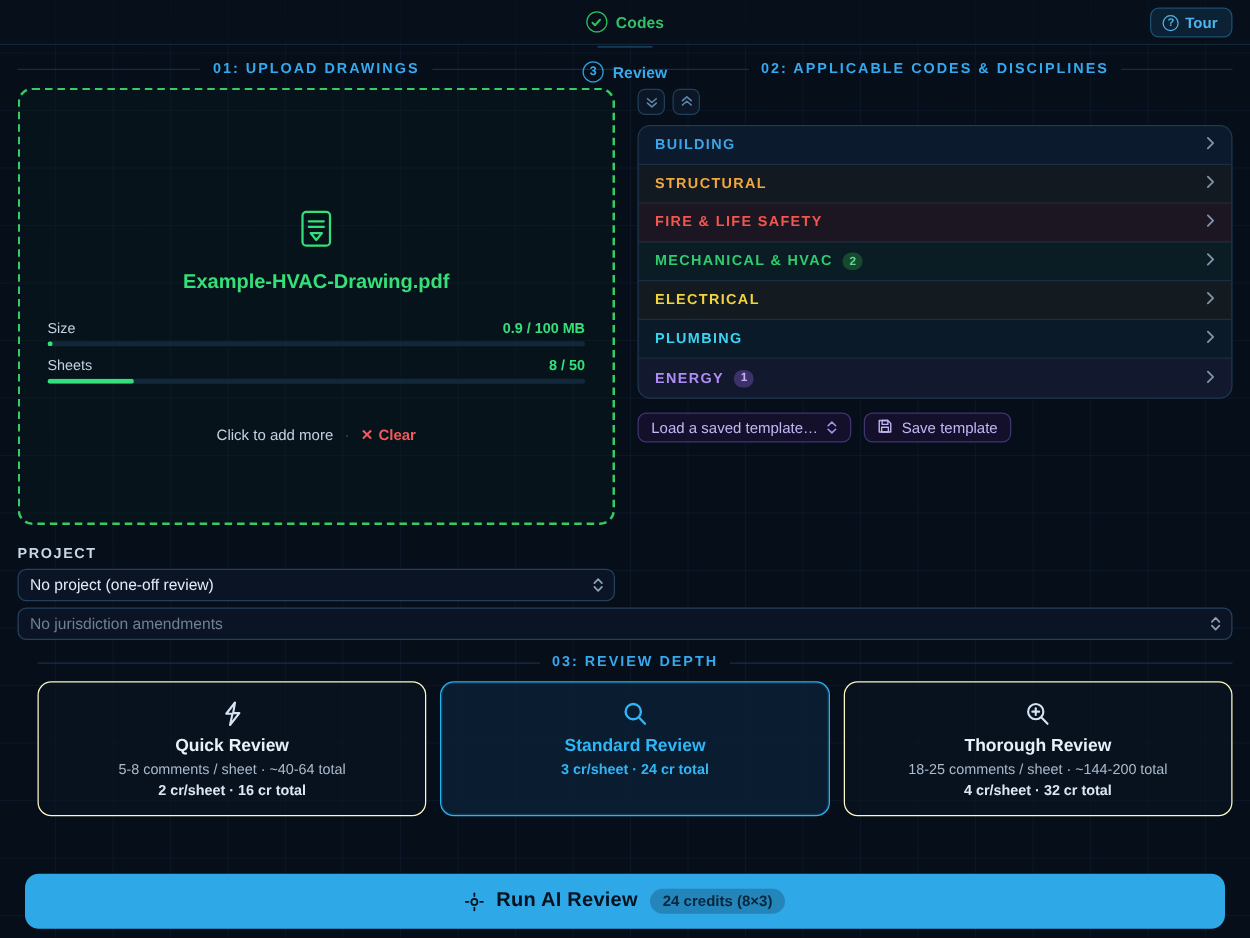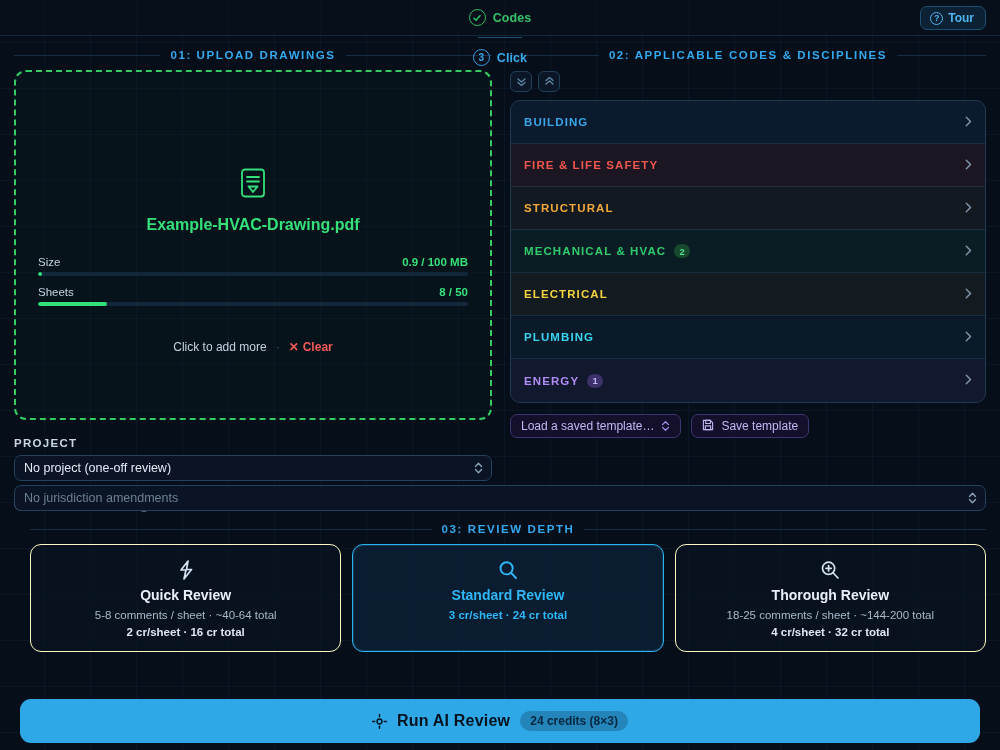--- a/index.html
+++ b/index.html
@@ -124,21 +124,21 @@
   .chev-btn {
     width: 22px; height: 21px; border-radius: 6px; border: 1px solid #1f4058;
     background: #0b1726; color: #5f87a8; font-size: 9px; cursor: pointer;
     display: flex; align-items: center; justify-content: center;
   }
   .codes-list {
     border: 1px solid #203a52; border-radius: 10px; overflow: hidden;
     background: #0a1422;
   }
   .code-row {
-    height: 43px; display: flex; align-items: center; padding: 0 13px;
+    height: 31px; display: flex; align-items: center; padding: 0 13px;
     border-bottom: 1px solid rgba(40,70,100,0.45); cursor: pointer;
     justify-content: space-between;
   }
   .code-row:last-child { border-bottom: none; }
   .code-left { display: flex; align-items: center; gap: 8px; }
   .code-name { font-size: 11.5px; font-weight: 700; letter-spacing: 1.1px; }
   .code-badge {
     min-width: 16px; height: 14px; padding: 0 5px; border-radius: 8px;
     font-size: 9.5px; font-weight: 700; display: flex; align-items: center;
     justify-content: center;
@@ -204,21 +204,21 @@
       <span class="step-num">
         <svg width="12" height="12" viewBox="0 0 12 12">
             <path d="M3 6.2 L5 8.2 L9 3.8" fill="none" stroke="#2fbf5f" stroke-width="1.6" stroke-linecap="round" stroke-linejoin="round"></path>
           </svg>
       </span>
       <span class="step-label">Codes</span>
     </div>
     <span class="step-sep blue"></span>
     <div class="step active">
       <span class="step-num">3</span>
-      <span class="step-label">Click</span>
+      <span class="step-label">Review</span>
     </div>
   </div>
   <div class="tour-btn">
     <span class="q">?</span>
     <span>Tour</span>
   </div>
 </div>
 
 <div class="cols">
 
@@ -320,31 +320,31 @@
 
     <div class="codes-list" id="codes-list">
         <div class="code-row" style="background: rgba(30, 90, 140, 0.1);">
           <div class="code-left">
             <span class="code-name" style="color: rgb(58, 165, 232);">BUILDING</span>
           </div>
           <span class="code-arrow"><svg width="7" height="11" viewBox="0 0 7 11" fill="none" stroke="#7f93a8" stroke-width="1.5" stroke-linecap="round" stroke-linejoin="round">
               <path d="M1.3 1.3 L5.5 5.5 L1.3 9.7"></path>
             </svg></span>
         </div>
+        <div class="code-row" style="background: rgba(110, 75, 20, 0.1);">
+          <div class="code-left">
+            <span class="code-name" style="color: rgb(242, 168, 60);">STRUCTURAL</span>
+          </div>
+          <span class="code-arrow"><svg width="7" height="11" viewBox="0 0 7 11" fill="none" stroke="#7f93a8" stroke-width="1.5" stroke-linecap="round" stroke-linejoin="round">
+              <path d="M1.3 1.3 L5.5 5.5 L1.3 9.7"></path>
+            </svg></span>
+        </div>
         <div class="code-row" style="background: rgba(120, 40, 40, 0.16);">
           <div class="code-left">
             <span class="code-name" style="color: rgb(242, 86, 78);">FIRE &amp; LIFE SAFETY</span>
-          </div>
-          <span class="code-arrow"><svg width="7" height="11" viewBox="0 0 7 11" fill="none" stroke="#7f93a8" stroke-width="1.5" stroke-linecap="round" stroke-linejoin="round">
-              <path d="M1.3 1.3 L5.5 5.5 L1.3 9.7"></path>
-            </svg></span>
-        </div>
-        <div class="code-row" style="background: rgba(110, 75, 20, 0.1);">
-          <div class="code-left">
-            <span class="code-name" style="color: rgb(242, 168, 60);">STRUCTURAL</span>
           </div>
           <span class="code-arrow"><svg width="7" height="11" viewBox="0 0 7 11" fill="none" stroke="#7f93a8" stroke-width="1.5" stroke-linecap="round" stroke-linejoin="round">
               <path d="M1.3 1.3 L5.5 5.5 L1.3 9.7"></path>
             </svg></span>
         </div>
         <div class="code-row" style="background: rgba(25, 95, 60, 0.12);">
           <div class="code-left">
             <span class="code-name" style="color: rgb(47, 204, 110);">MECHANICAL &amp; HVAC</span>
             <span class="code-badge" style="background: rgb(23, 73, 47); color: rgb(89, 221, 142);">2</span>
           </div>

